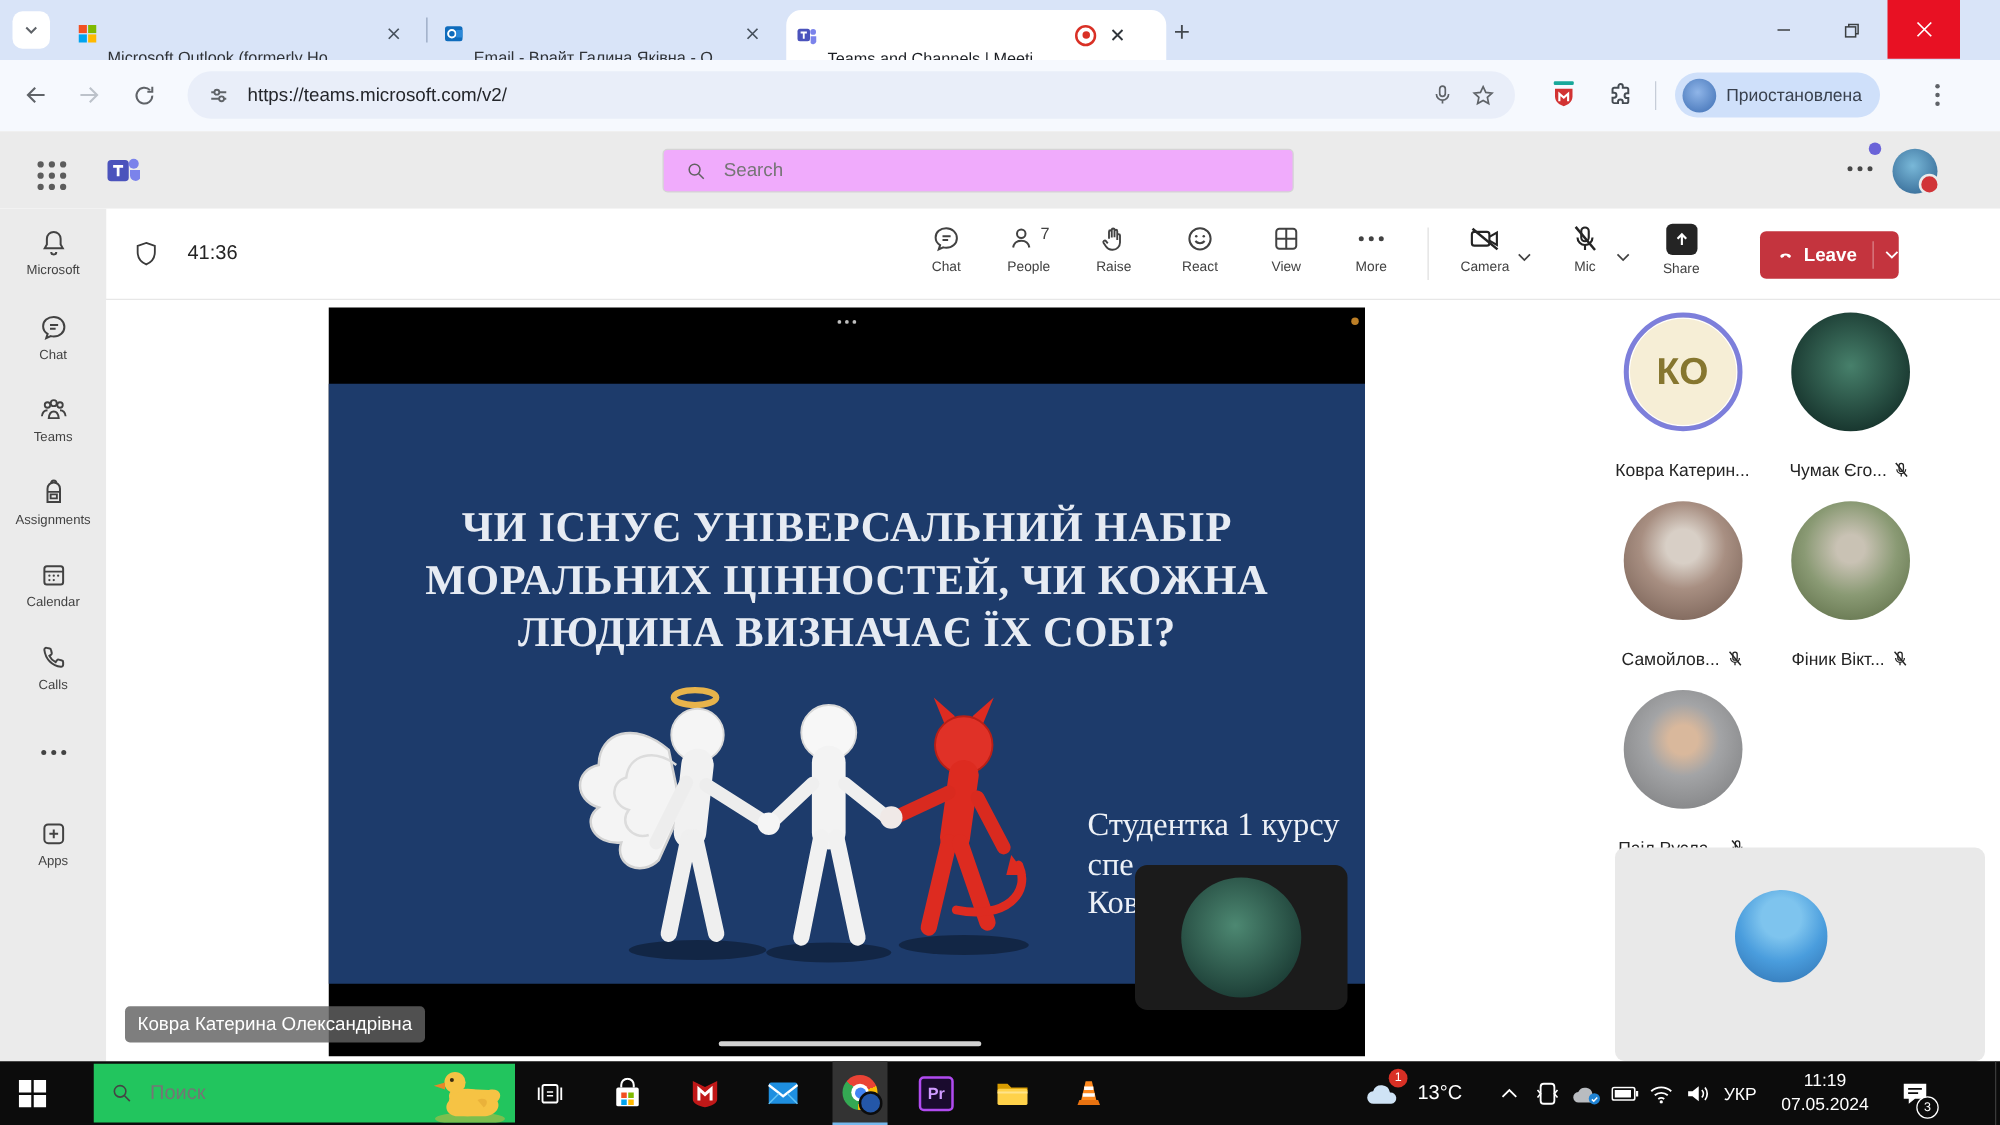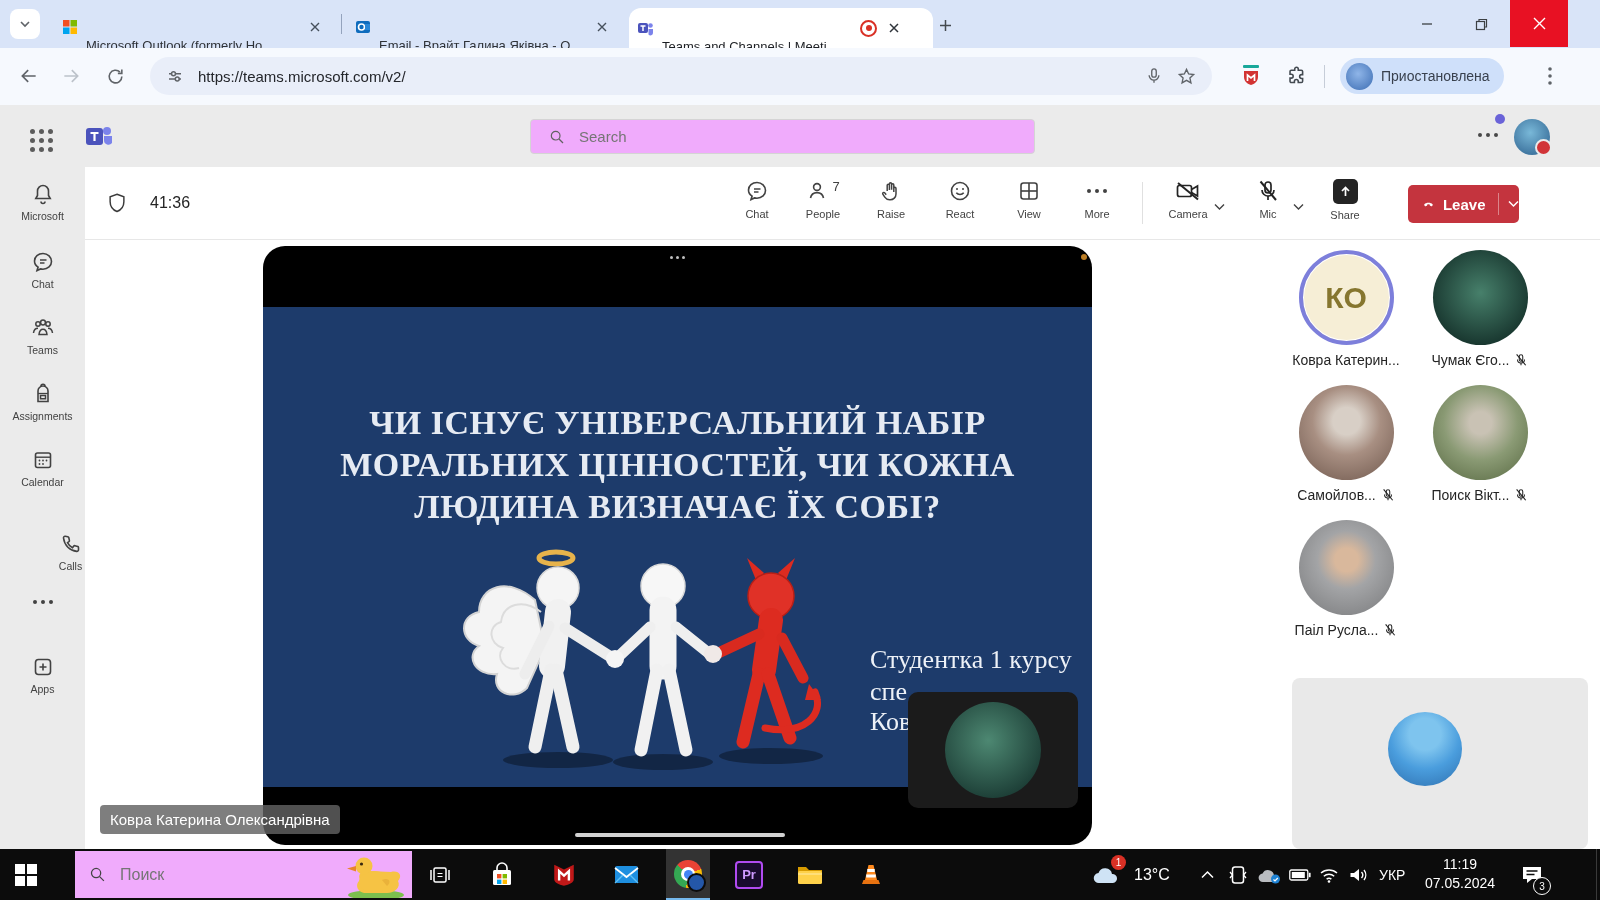--- a/index.html
+++ b/index.html
@@ -29,54 +29,54 @@
   .mt-btn{position:absolute;top:12px;width:60px;display:flex;flex-direction:column;align-items:center;gap:5px;}
   .mt-label{font-size:11px;color:#424242;}
   .timer{font-size:16px;color:#242424;}
   .vdiv{width:1px;background:#e0e0e0;}
   .leave{background:#c4343e;border-radius:5px;display:flex;align-items:center;color:#fff;}
   .rail{left:0;top:167px;width:85px;height:682px;background:#ebebeb;}
   .rail-item{position:absolute;left:0;width:85px;display:flex;flex-direction:column;align-items:center;gap:4px;}
   .rail-label{font-size:10.5px;color:#424242;}
   
   .stage{left:85px;top:240px;width:1515px;height:609px;background:#fff;}
-  .deck{position:absolute;left:178px;top:6px;width:829px;height:599px;background:#000;border-radius:22px;}
+  .deck{position:absolute;left:178px;top:6px;width:829px;height:599px;background:#000;}
   .slide{position:absolute;left:0;top:61px;width:829px;height:480px;background:#1d3b6b;}
   .slide-title{position:absolute;left:0;top:95px;width:829px;text-align:center;
     font-family:"Liberation Serif","DejaVu Serif",serif;font-size:34px;line-height:42px;
     color:#e6ebf3;font-weight:600;letter-spacing:.5px;}
   .credit{position:absolute;font-family:"Liberation Serif","DejaVu Serif",serif;font-size:26px;color:#edf1f7;white-space:nowrap;overflow:hidden;}
   .handle-dots{display:flex;gap:3px;}
   .handle-dots i{width:3px;height:3px;border-radius:50%;background:#bfbfbf;}
   .deck-scrollbar{position:absolute;left:312px;top:587px;width:210px;height:4px;border-radius:2px;background:#d2d2d2;}
   .selfview{position:absolute;left:645px;top:446px;width:170px;height:116px;background:#1b1b1b;border-radius:10px;}
   .selfview .vid{position:absolute;left:37px;top:10px;width:96px;height:96px;border-radius:50%;
     background:radial-gradient(circle at 45% 40%, #4d8872, #1d3f37 75%);}
   .name-tag{position:absolute;left:15px;top:565px;height:29px;line-height:29px;padding:0 10px;
     border-radius:4px;background:rgba(98,98,98,.82);color:#fff;font-size:15px;}
   .amber-dot{position:absolute;width:6px;height:6px;border-radius:50%;background:#bc7e26;}
   
   .pgrid{left:1279px;top:250px;width:280px;display:grid;grid-template-columns:134px 134px;row-gap:16px;}
   .pcell{display:flex;flex-direction:column;align-items:center;}
   .avatar{width:95px;height:95px;border-radius:50%;background:#ccc;}
   .initials{display:flex;align-items:center;justify-content:center;font-size:30px;font-weight:600;}
   .ring{width:87px;height:87px;border:4px solid #7d7fdb;box-shadow:0 0 0 1px #fff inset;}
-  .pname{margin-top:6px;display:flex;align-items:center;gap:5px;height:18px;}
+  .pname{margin-top:22px;display:flex;align-items:center;gap:5px;height:18px;}
   .pname span{font-size:14px;color:#242424;white-space:nowrap;}
   .bigtile{left:1292px;top:678px;width:296px;height:171px;background:#e9e9e9;border-radius:8px;}
   .bigtile .avatar{position:absolute;left:96px;top:34px;width:74px;height:74px;
     background:radial-gradient(circle at 50% 30%, #7ec4ee 0 25%, #4a9ddd 55%, #2e6fae),
                radial-gradient(circle,#49a8e8,#2b7cc4);}
   .ph-chumak{background:radial-gradient(circle at 50% 45%, #47806b, #16332c 78%);}
   .ph-samoylova{background:radial-gradient(circle at 50% 38%, #d8cfc6 0 18%, #a88f82 45%, #6d564b 100%);}
   .ph-finyk{background:radial-gradient(circle at 50% 40%, #c9c2b4 0 15%, #8a9a74 50%, #55663f);}
   .ph-pail{background:radial-gradient(circle at 50% 42%, #d9b89c 0 16%, #a3a4a6 40%, #77787a);}
   
   .taskbar{left:0;top:849px;width:1600px;height:51px;background:#0c0c0c;}
-  .tb-search{position:absolute;left:75px;top:2px;width:337px;height:47px;background:#f0abfc;display:flex;align-items:center;gap:12px;padding-left:14px;box-sizing:border-box;}
+  .tb-search{position:absolute;left:75px;top:2px;width:337px;height:47px;background:#22c55e;display:flex;align-items:center;gap:12px;padding-left:14px;box-sizing:border-box;}
   .tb-search input{border:0;outline:0;background:transparent;font-size:16px;color:#555;width:190px;font-family:"Liberation Sans",sans-serif;}
   .tb-ic{position:absolute;top:0;width:44px;height:51px;display:flex;align-items:center;justify-content:center;}
   .tray-txt{color:#fff;font-size:14px;}
   .clock{position:absolute;left:1412px;top:6px;width:96px;text-align:center;color:#fff;font-size:14px;line-height:19px;}
   .chrome-ball{width:28px;height:28px;border-radius:50%;position:relative;
     background:conic-gradient(from -50deg,#ea4335 0 33%,#fbbc05 33% 66%,#34a853 66% 100%);}
   .chrome-ball::before{content:"";position:absolute;left:7px;top:7px;width:14px;height:14px;border-radius:50%;background:#fff;}
   .chrome-ball::after{content:"";position:absolute;left:9.5px;top:9.5px;width:9px;height:9px;border-radius:50%;background:#4285f4;}
 </style>
 </head>
@@ -428,21 +428,21 @@
         <rect x="4.5" y="5" width="15" height="14.5" rx="2" fill="none" stroke="#424242" stroke-width="1.6"></rect>
         <line x1="4.5" y1="9.2" x2="19.5" y2="9.2" stroke="#424242" stroke-width="1.4"></line>
         <circle cx="8.5" cy="12.5" r="0.9" fill="#424242"></circle>
         <circle cx="12" cy="12.5" r="0.9" fill="#424242"></circle>
         <circle cx="15.5" cy="12.5" r="0.9" fill="#424242"></circle>
         <circle cx="8.5" cy="16" r="0.9" fill="#424242"></circle>
         <circle cx="12" cy="16" r="0.9" fill="#424242"></circle>
       </svg>
     <span class="rail-label">Calendar</span>
   </div>
-  <div class="rail-item" style="top:365px;padding-left:28px;">
+  <div class="rail-item" style="top:347px;">
     <svg width="24" height="24" viewBox="0 0 24 24">
         <path d="M6.2 4.3l2.6.5c.5.1.9.5 1 1l.6 2.6c.1.5-.1 1-.5 1.3l-1.4 1a10.8 10.8 0 0 0 5 5l1.1-1.5c.3-.4.9-.6 1.4-.5l2.6.7c.5.1.9.6.9 1.1v2.3a1.6 1.6 0 0 1-1.8 1.6C10.8 18.7 5.4 13.4 4.5 6A1.5 1.5 0 0 1 6.2 4.3z" fill="none" stroke="#424242" stroke-width="1.6"></path>
       </svg>
     <span class="rail-label">Calls</span>
   </div>
   <div class="rail-item" style="top:433px;">
     <span style="display:flex;gap:4px;">
       <i style="width:4px;height:4px;border-radius:50%;background:#424242;"></i>
         <i style="width:4px;height:4px;border-radius:50%;background:#424242;"></i>
         <i style="width:4px;height:4px;border-radius:50%;background:#424242;"></i>
@@ -553,21 +553,21 @@
           <rect x="9" y="3" width="6" height="11" rx="3" fill="none" stroke="#242424" stroke-width="1.8"></rect>
           <path d="M6 11a6 6 0 0 0 12 0" fill="none" stroke="#242424" stroke-width="1.8"></path>
           <line x1="12" y1="17" x2="12" y2="21" stroke="#242424" stroke-width="1.8"></line>
           <line x1="4.5" y1="2.5" x2="20" y2="21" stroke="#242424" stroke-width="2"></line>
         </svg>
     </span>
   </div>
   <div class="pcell">
     <span class="avatar ph-finyk"></span>
     <span class="pname">
-      <span>Поиск Вікт...</span>
+      <span>Фіник Вікт...</span>
       <svg width="14" height="14" viewBox="0 0 24 24">
           <rect x="9" y="3" width="6" height="11" rx="3" fill="none" stroke="#242424" stroke-width="1.8"></rect>
           <path d="M6 11a6 6 0 0 0 12 0" fill="none" stroke="#242424" stroke-width="1.8"></path>
           <line x1="12" y1="17" x2="12" y2="21" stroke="#242424" stroke-width="1.8"></line>
           <line x1="4.5" y1="2.5" x2="20" y2="21" stroke="#242424" stroke-width="2"></line>
         </svg>
     </span>
   </div>
   <div class="pcell">
     <span class="avatar ph-pail"></span>

